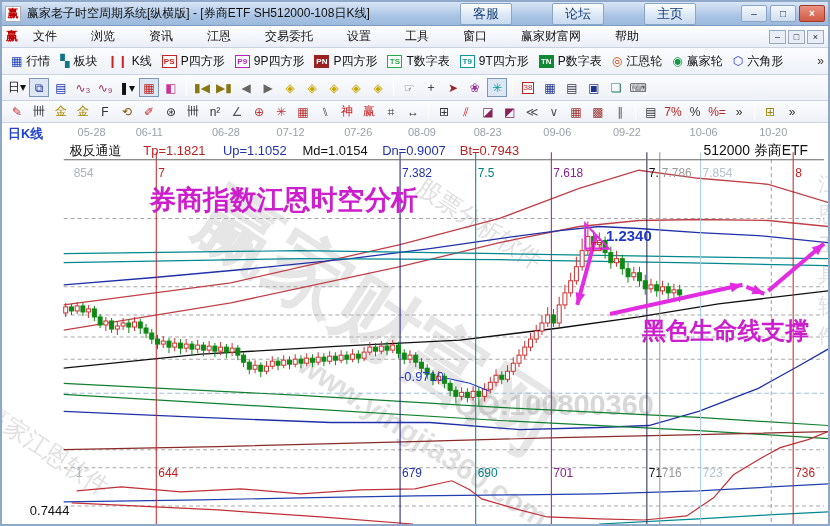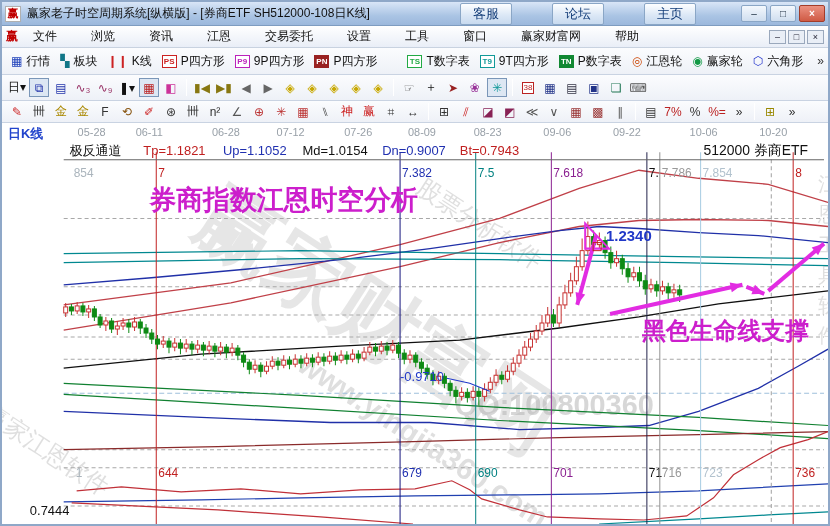--- a/index.html
+++ b/index.html
@@ -124,21 +124,21 @@
         </div>
         <div class="tb-item">
           <span class="badge" style="border-color: rgb(187, 34, 187); color: rgb(187, 34, 187);">P9</span>
           <span>9P四方形</span>
         </div>
         <div class="tb-item">
           <span class="badge solid" style="border-color: rgb(153, 34, 34); color: rgb(153, 34, 34); background: rgb(153, 34, 34);">PN</span>
           <span>P四方形</span>
         </div>
         <div class="tb-item">
-          <span class="badge" style="border-color: rgb(34, 170, 68); color: rgb(34, 170, 68); margin-left: 20px;">TS</span>
+          <span class="badge" style="border-color: rgb(34, 170, 68); color: rgb(34, 170, 68);">TS</span>
           <span>T数字表</span>
         </div>
         <div class="tb-item">
           <span class="badge" style="border-color: rgb(17, 153, 153); color: rgb(17, 153, 153);">T9</span>
           <span>9T四方形</span>
         </div>
         <div class="tb-item">
           <span class="badge solid" style="border-color: rgb(17, 136, 51); color: rgb(17, 136, 51); background: rgb(17, 136, 51);">TN</span>
           <span>P数字表</span>
         </div>

